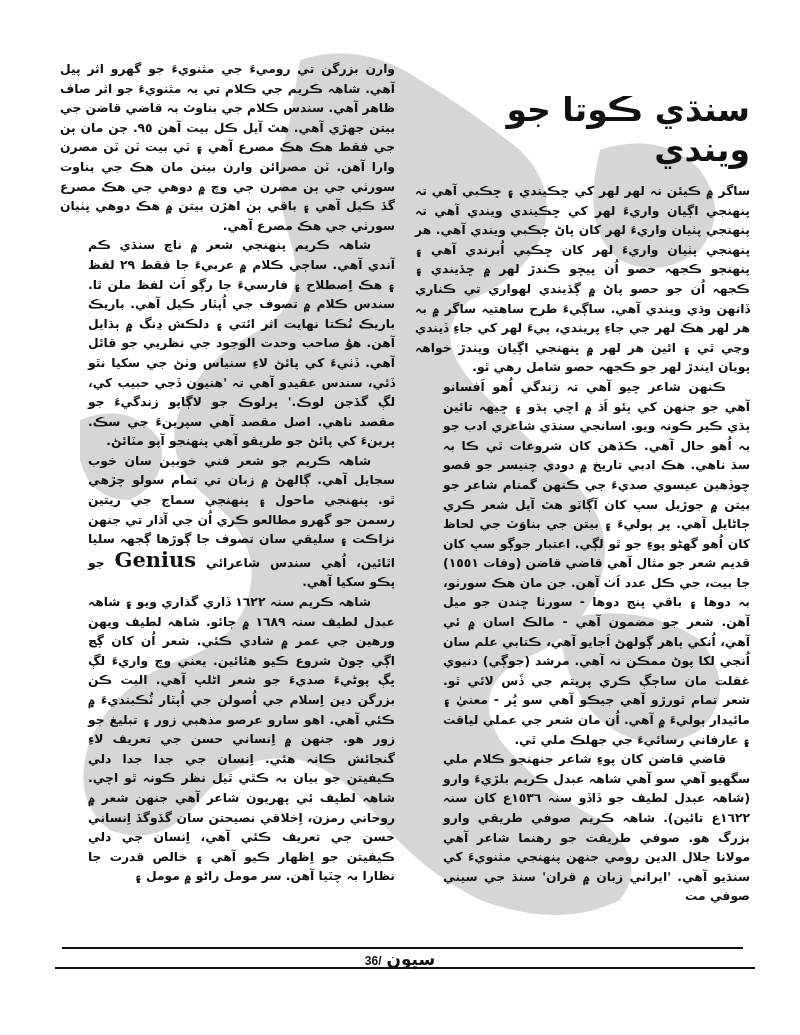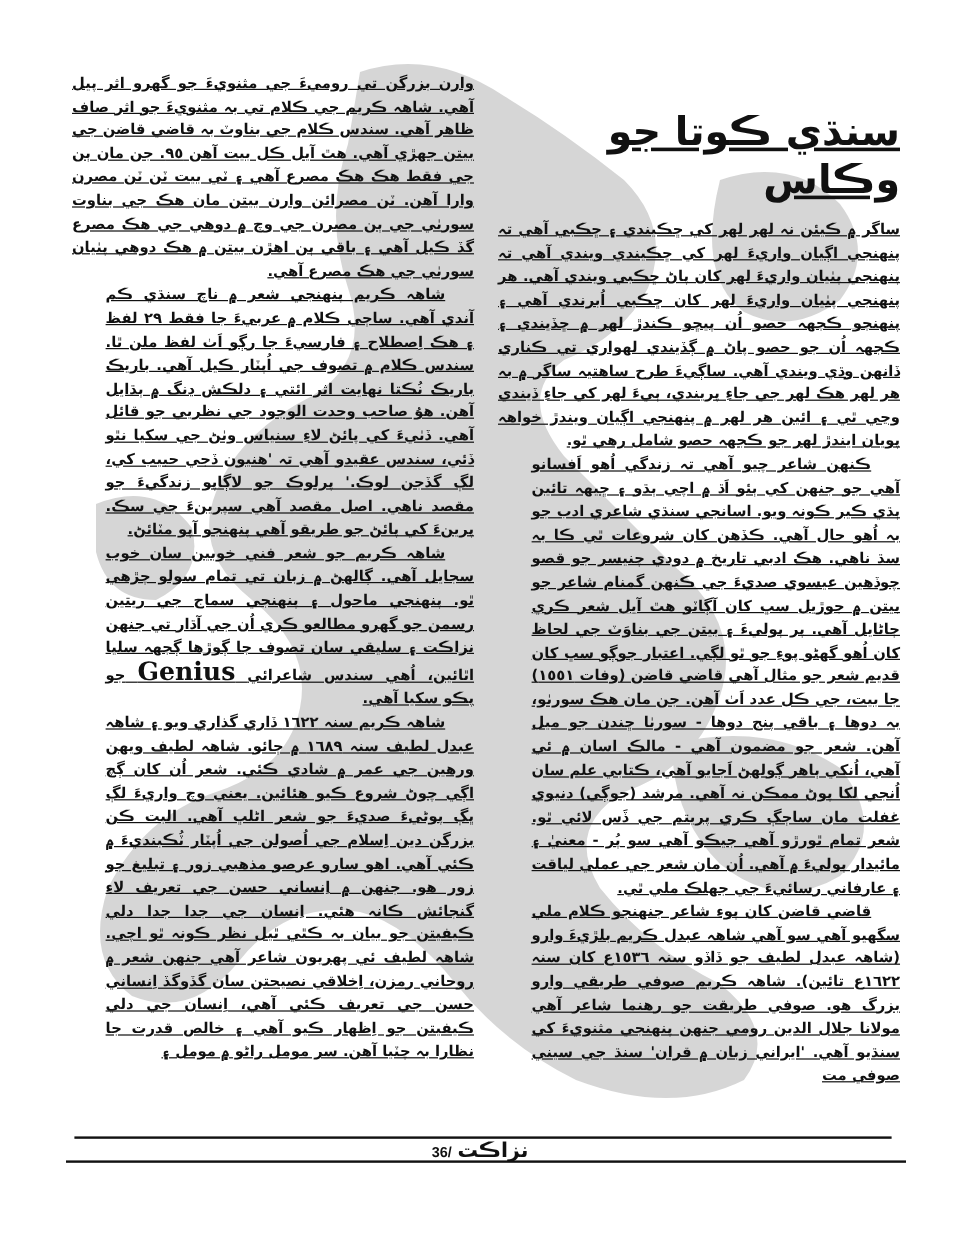--- a/index.html
+++ b/index.html
@@ -1,19 +1,19 @@
 <!DOCTYPE html>
 <html><head>
 <meta charset="utf-8">
 <style>
   html,body{margin:0;padding:0;background:#fff;}
   body{width:800px;height:1035px;position:relative;overflow:hidden;font-family:"DejaVu Sans",sans-serif;color:#111;}
   .watermark{position:absolute;left:0;top:0;width:800px;height:1035px;z-index:0;}
   .page{position:absolute;left:60px;top:60px;width:690px;height:870px;z-index:1;}
-  .col{position:absolute;top:0;width:335px;direction:rtl;text-align:justify;text-decoration:underline;}
+  .col{position:absolute;top:0;width:335px;direction:rtl;text-align:justify;}
   .col-right{right:0;}
   .col-left{left:0;}
   .headline{font-size:33px;font-weight:bold;text-align:right;margin:30px 0 12px 0;line-height:40px;letter-spacing:0.5px;}
   p{margin:0;font-size:12.3px;line-height:19.6px;font-weight:bold;text-align-last:right;}
   p.indent{text-indent:24px;margin-left:28px;}
   .latin{font-family:"DejaVu Serif",serif;font-size:21px;font-weight:bold;}
   .footer-rule-top{position:absolute;left:62px;top:947px;width:681px;height:2px;background:#111;}
   .footer-rule-bot{position:absolute;left:55px;top:967px;width:700px;height:2px;background:#111;}
   .footer{position:absolute;left:0;width:800px;top:949px;text-align:center;font-size:14px;font-weight:bold;direction:rtl;}
   .footer .mag{font-size:17px;}
@@ -27,33 +27,33 @@
     <path d="M300 60 Q360 40 420 80 Q470 110 520 150 Q560 190 540 240 Q520 280 470 300 Q430 330 470 380 Q520 430 560 470 Q620 520 600 580 Q580 640 520 660 Q470 690 500 740 Q540 790 600 820 Q650 860 620 900 Q560 930 480 900 Q420 870 380 820 Q340 770 300 760 Q240 750 200 800 Q160 850 110 830 Q70 800 90 740 Q120 680 180 660 Q240 640 250 590 Q260 540 210 500 Q160 460 180 410 Q200 360 260 330 Q310 300 290 240 Q270 180 290 120 Z"></path>
     <path d="M600 150 Q660 130 700 170 Q730 210 700 250 Q660 280 620 260 Q580 230 600 150 Z"></path>
     <path d="M80 420 Q130 400 160 440 Q170 480 130 500 Q90 500 80 460 Z"></path>
     <path d="M560 620 Q640 600 700 640 Q740 690 700 730 Q650 760 600 720 Q560 680 560 620 Z"></path>
   </g>
 </svg>
 
 <div class="page">
 
   <div class="col col-right">
-    <div class="headline">سنڌي ڪوتا جو وڪاس</div>
+    <div class="headline">سنڌي ڪوتا جو ويندي</div>
     <p>ساگر ۾ ڪيئن نہ لهر لهر کي ڇڪيندي ۽ ڇڪبي آهي تہ پنهنجي اڳيان واريءَ لهر کي ڇڪيندي ويندي آهي تہ پنهنجي پٺيان واريءَ لهر کان پاڻ ڇڪبي ويندي آهي. هر پنهنجي پٺيان واريءَ لهر کان ڇڪبي اُبرندي آهي ۽ پنهنجو ڪجهہ حصو اُن پيڇو ڪندڙ لهر ۾ ڇڏيندي ۽ ڪجهہ اُن جو حصو پاڻ ۾ ڳڏيندي لهواري تي ڪناري ڏانهن وڌي ويندي آهي. ساڳيءَ طرح ساهتيہ ساگر ۾ بہ هر لهر هڪ لهر جي جاءِ پريندي، ٻيءَ لهر کي جاءِ ڏيندي وڃي ٿي ۽ ائين هر لهر ۾ پنهنجي اڳيان ويندڙ خواهہ پويان ايندڙ لهر جو ڪجهہ حصو شامل رهي ٿو.</p>
     <p class="indent">ڪنهن شاعر چيو آهي تہ زندگي اُهو اَفسانو آهي جو جنهن کي ٻئو اَڌ ۾ اچي ٻڌو ۽ ڇيهہ تائين ٻڌي ڪير ڪونہ ويو. اسانجي سنڌي شاعري ادب جو بہ اُهو حال آهي. ڪڏهن کان شروعات ٿي ڪا بہ سڌ ناهي. هڪ ادبي تاريخ ۾ دودي چنيسر جو قصو چوڏهين عيسوي صديءَ جي ڪنهن گمنام شاعر جو بيتن ۾ جوڙيل سڀ کان آڳاٽو هٿ آيل شعر ڪري ڄاڻايل آهي. پر ٻوليءَ ۽ بيتن جي بناوَٽ جي لحاظ کان اُهو گهڻو پوءِ جو ٿو لڳي. اعتبار جوڳو سڀ کان قديم شعر جو مثال آهي قاضي قاضن (وفات ١٥٥١) جا بيت، جي ڪل عدد اَٺ آهن. جن مان هڪ سورٺو، بہ دوها ۽ باقي پنج دوها - سورٺا ڇندن جو ميل آهن. شعر جو مضمون آهي - مالڪ اسان ۾ ئي آهي، اُنکي ٻاهر ڳولهڻ اَجايو آهي، ڪتابي علم سان اُنجي لکا پوڻ ممڪن نہ آهي. مرشد (جوڳي) دنيوي غفلت مان ساڄڳ ڪري پريتم جي ڏَس لائي ٿو. شعر تمام ٿورڙو آهي جيڪو آهي سو پُر - معنيٰ ۽ مائيدار ٻوليءَ ۾ آهي. اُن مان شعر جي عملي لياقت ۽ عارفاني رسائيءَ جي جهلڪ ملي ٿي.</p>
     <p class="indent">قاضي قاضن کان پوءِ شاعر جنهنجو ڪلام ملي سگهيو آهي سو آهي شاهہ عبدل ڪريم بلڙيءَ وارو (شاهہ عبدل لطيف جو ڏاڏو سنہ ١٥٣٦ع کان سنہ ١٦٢٢ع تائين). شاهہ ڪريم صوفي طريقي وارو بزرگ هو. صوفي طريقت جو رهنما شاعر آهي مولانا جلال الدين رومي جنهن پنهنجي مثنويءَ کي سنڌيو آهي. 'ايراني زبان ۾ قران' سنڌ جي سيني صوفي مت</p>
   </div>
 
   <div class="col col-left">
     <p>وارن بزرگن تي روميءَ جي مثنويءَ جو گهرو اثر پيل آهي. شاهہ ڪريم جي ڪلام تي بہ مثنويءَ جو اثر صاف ظاهر آهي. سندس ڪلام جي بناوٽ بہ قاضي قاضن جي بيتن جهڙي آهي. هٿ آيل ڪل بيت آهن ٩٥. جن مان ٻن جي فقط هڪ هڪ مصرع آهي ۽ ٽي بيت ٽن ٽن مصرن وارا آهن. ٽن مصرائن وارن بيتن مان هڪ جي بناوت سورٺي جي ٻن مصرن جي وچ ۾ دوهي جي هڪ مصرع گڏ ڪيل آهي ۽ باقي ٻن اهڙن بيتن ۾ هڪ دوهي پٺيان سورٺي جي هڪ مصرع آهي.</p>
     <p class="indent">شاهہ ڪريم پنهنجي شعر ۾ ناچ سنڌي ڪم آندي آهي. ساڄي ڪلام ۾ عربيءَ جا فقط ٢٩ لفظ ۽ هڪ اِصطلاح ۽ فارسيءَ جا رڳو اَٺ لفظ ملن ٿا. سندس ڪلام ۾ تصوف جي اُپٽار ڪيل آهي. باريڪ باريڪ نُڪتا نهايت اثر ائتي ۽ دلڪش ڍنگ ۾ ٻڌايل آهن. هوُ صاحب وحدت الوجود جي نظريي جو قائل آهي. ڏٺيءَ کي پائڻ لاءِ سنياس وٺڻ جي سکيا نٿو ڏئي، سندس عقيدو آهي تہ 'هنيون ڏجي حبيب کي، لڳ گڏجن لوڪ.' پرلوڪ جو لاڳاپو زندگيءَ جو مقصد ناهي. اصل مقصد آهي سپرينءَ جي سڪ. پرينءَ کي پائڻ جو طريقو آهي پنهنجو آپو مٽائڻ.</p>
     <p class="indent"><span>شاهہ ڪريم جو شعر فني خوبين سان خوب سجايل آهي. ڳالهڻ ۾ زبان تي تمام سولو چڙهي ٿو. پنهنجي ماحول ۽ پنهنجي سماج جي ريتين رسمن جو گهرو مطالعو ڪري اُن جي آڌار تي جنهن نزاڪت ۽ سليقي سان تصوف جا ڳوڙها ڳجهہ سليا اٿائين، اُهي سندس شاعرائي</span> <span class="latin">Genius</span> <span>جو پڪو سکيا آهي.</span></p>
     <p class="indent">شاهہ ڪريم سنہ ١٦٢٢ ڏاري گذاري ويو ۽ شاهہ عبدل لطيف سنہ ١٦٨٩ ۾ ڄائو. شاهہ لطيف ويهن ورهين جي عمر ۾ شادي ڪئي. شعر اُن کان ڳچ اڳي چوڻ شروع ڪيو هئائين. يعني وچ واريءَ لڳ ڀڳ پوڻيءَ صديءَ جو شعر اڻلڀ آهي. البت ڪن بزرگن دين اِسلام جي اُصولن جي اُپٽار ٽُڪبنديءَ ۾ ڪئي آهي. اهو سارو عرصو مذهبي زور ۽ تبليغ جو زور هو. جنهن ۾ اِنساني حسن جي تعريف لاءِ گنجائش ڪانہ هئي. اِنسان جي جدا جدا دلي ڪيفيتن جو بيان بہ ڪٿي ٿيل نظر ڪونہ ٿو اچي. شاهہ لطيف ئي پهريون شاعر آهي جنهن شعر ۾ روحاني رمزن، اِخلاقي نصيحتن سان گڏوگڏ اِنساني حسن جي تعريف ڪئي آهي، اِنسان جي دلي ڪيفيتن جو اِظهار ڪيو آهي ۽ خالص قدرت جا نظارا بہ چٽيا آهن. سر مومل راڻو ۾ مومل ۽</p>
   </div>
 
 </div>
 
 <div class="footer-rule-top"></div>
 <div class="footer">
-  <span class="mag">نزاڪت</span>
+  <span class="mag">سپون</span>
   <span class="pg">/36</span>
 </div>
 <div class="footer-rule-bot"></div>
 
 </body></html>

